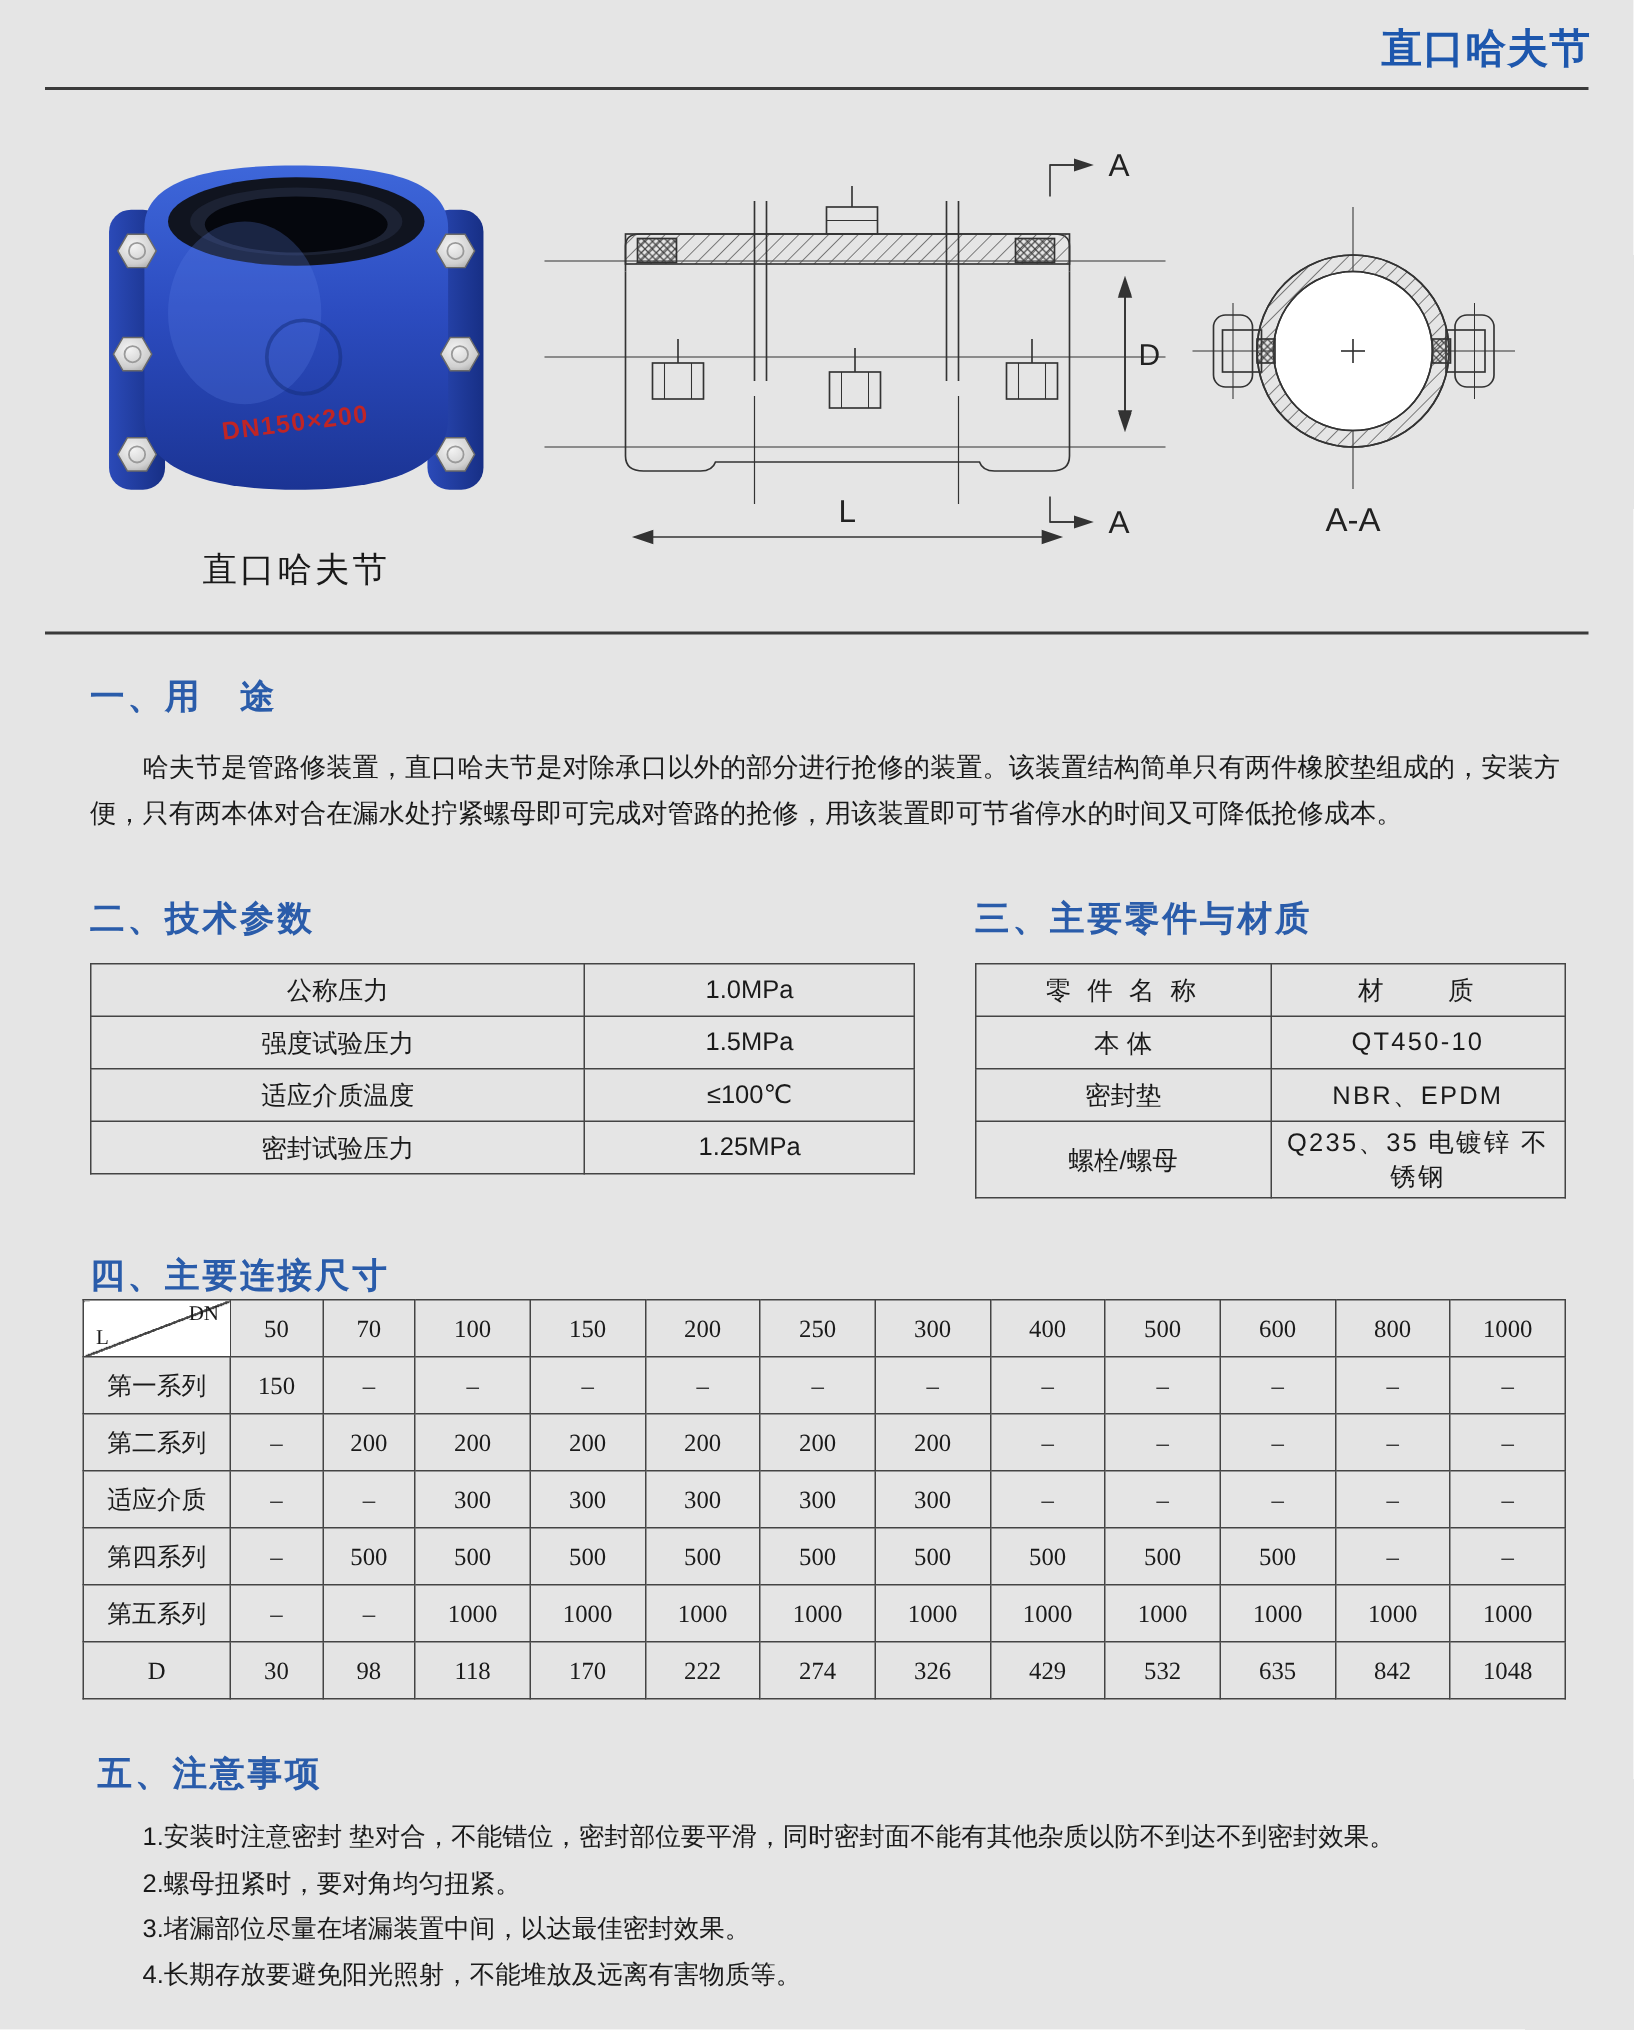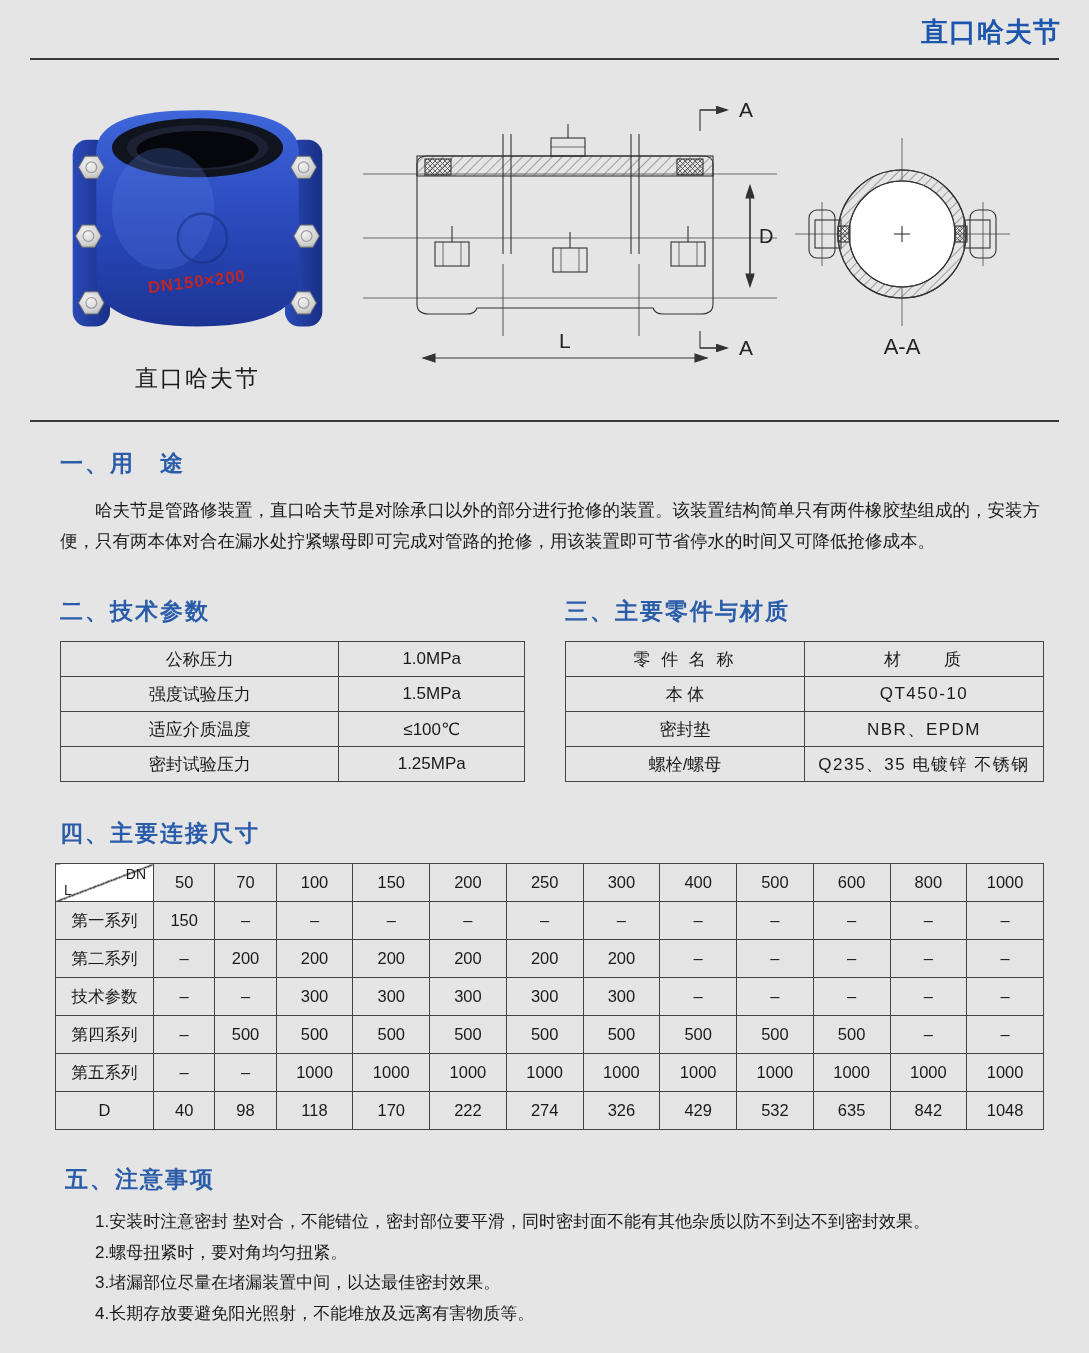--- a/index.html
+++ b/index.html
@@ -61,42 +61,42 @@
     line-height:1.75;
     color:#1a1a1a;
     text-indent:2em;
     padding-right:18px;
   }
   .two-col {
     display:flex;
     padding:40px 45px 0 60px;
     gap:40px;
   }
-  .col-left { width:465px; }
+  .col-left { width:550px; }
   .col-right { flex:1; }
   table { border-collapse:collapse; width:100%; }
   td,th {
     border:1px solid #444;
     font-size:17px;
     font-weight:normal;
     text-align:center;
     color:#1a1a1a;
     height:35px;
     padding:2px 4px;
   }
   .tbl { margin-top:14px; }
   
   #tech-body tr:nth-child(odd) td { background:#e4e4e4; }
   
   .mat-head th { background:#e4e4e4; letter-spacing:3px; }
   #mat-body tr:nth-child(even) td { background:#e4e4e4; }
   #mat-body td.val { letter-spacing:1.5px; }
   
   .dims { padding:36px 45px 0 60px; }
-  .dims-table-wrap { margin-top:14px; margin-left:-5px; }
+  .dims-table-wrap { margin-left:-5px;font-family:Liberation Serif, serif; }
   .dims td, .dims th { font-size:16.5px; height:38px; }
   .dims thead th { background:#e4e4e4; font-weight:normal; }
   .dims tbody tr:nth-child(even) td { background:#e4e4e4; }
   .dims td.rowlabel { width:98px; }
   .diag-cell {
     position:relative;
     width:98px;
     background:#ffffff !important;
     background-image:linear-gradient(to bottom right,
       transparent calc(50% - 0.8px),
@@ -395,21 +395,21 @@
               <td>200</td>
               <td>200</td>
               <td>200</td>
               <td>–</td>
               <td>–</td>
               <td>–</td>
               <td>–</td>
               <td>–</td>
             </tr>
             <tr>
-              <td class="rowlabel">技术参数</td>
+              <td class="rowlabel">适应介质</td>
               <td>–</td>
               <td>–</td>
               <td>300</td>
               <td>300</td>
               <td>300</td>
               <td>300</td>
               <td>300</td>
               <td>–</td>
               <td>–</td>
               <td>–</td>
@@ -441,21 +441,21 @@
               <td>1000</td>
               <td>1000</td>
               <td>1000</td>
               <td>1000</td>
               <td>1000</td>
               <td>1000</td>
               <td>1000</td>
             </tr>
             <tr>
               <td class="rowlabel">D</td>
-              <td>40</td>
+              <td>30</td>
               <td>98</td>
               <td>118</td>
               <td>170</td>
               <td>222</td>
               <td>274</td>
               <td>326</td>
               <td>429</td>
               <td>532</td>
               <td>635</td>
               <td>842</td>

